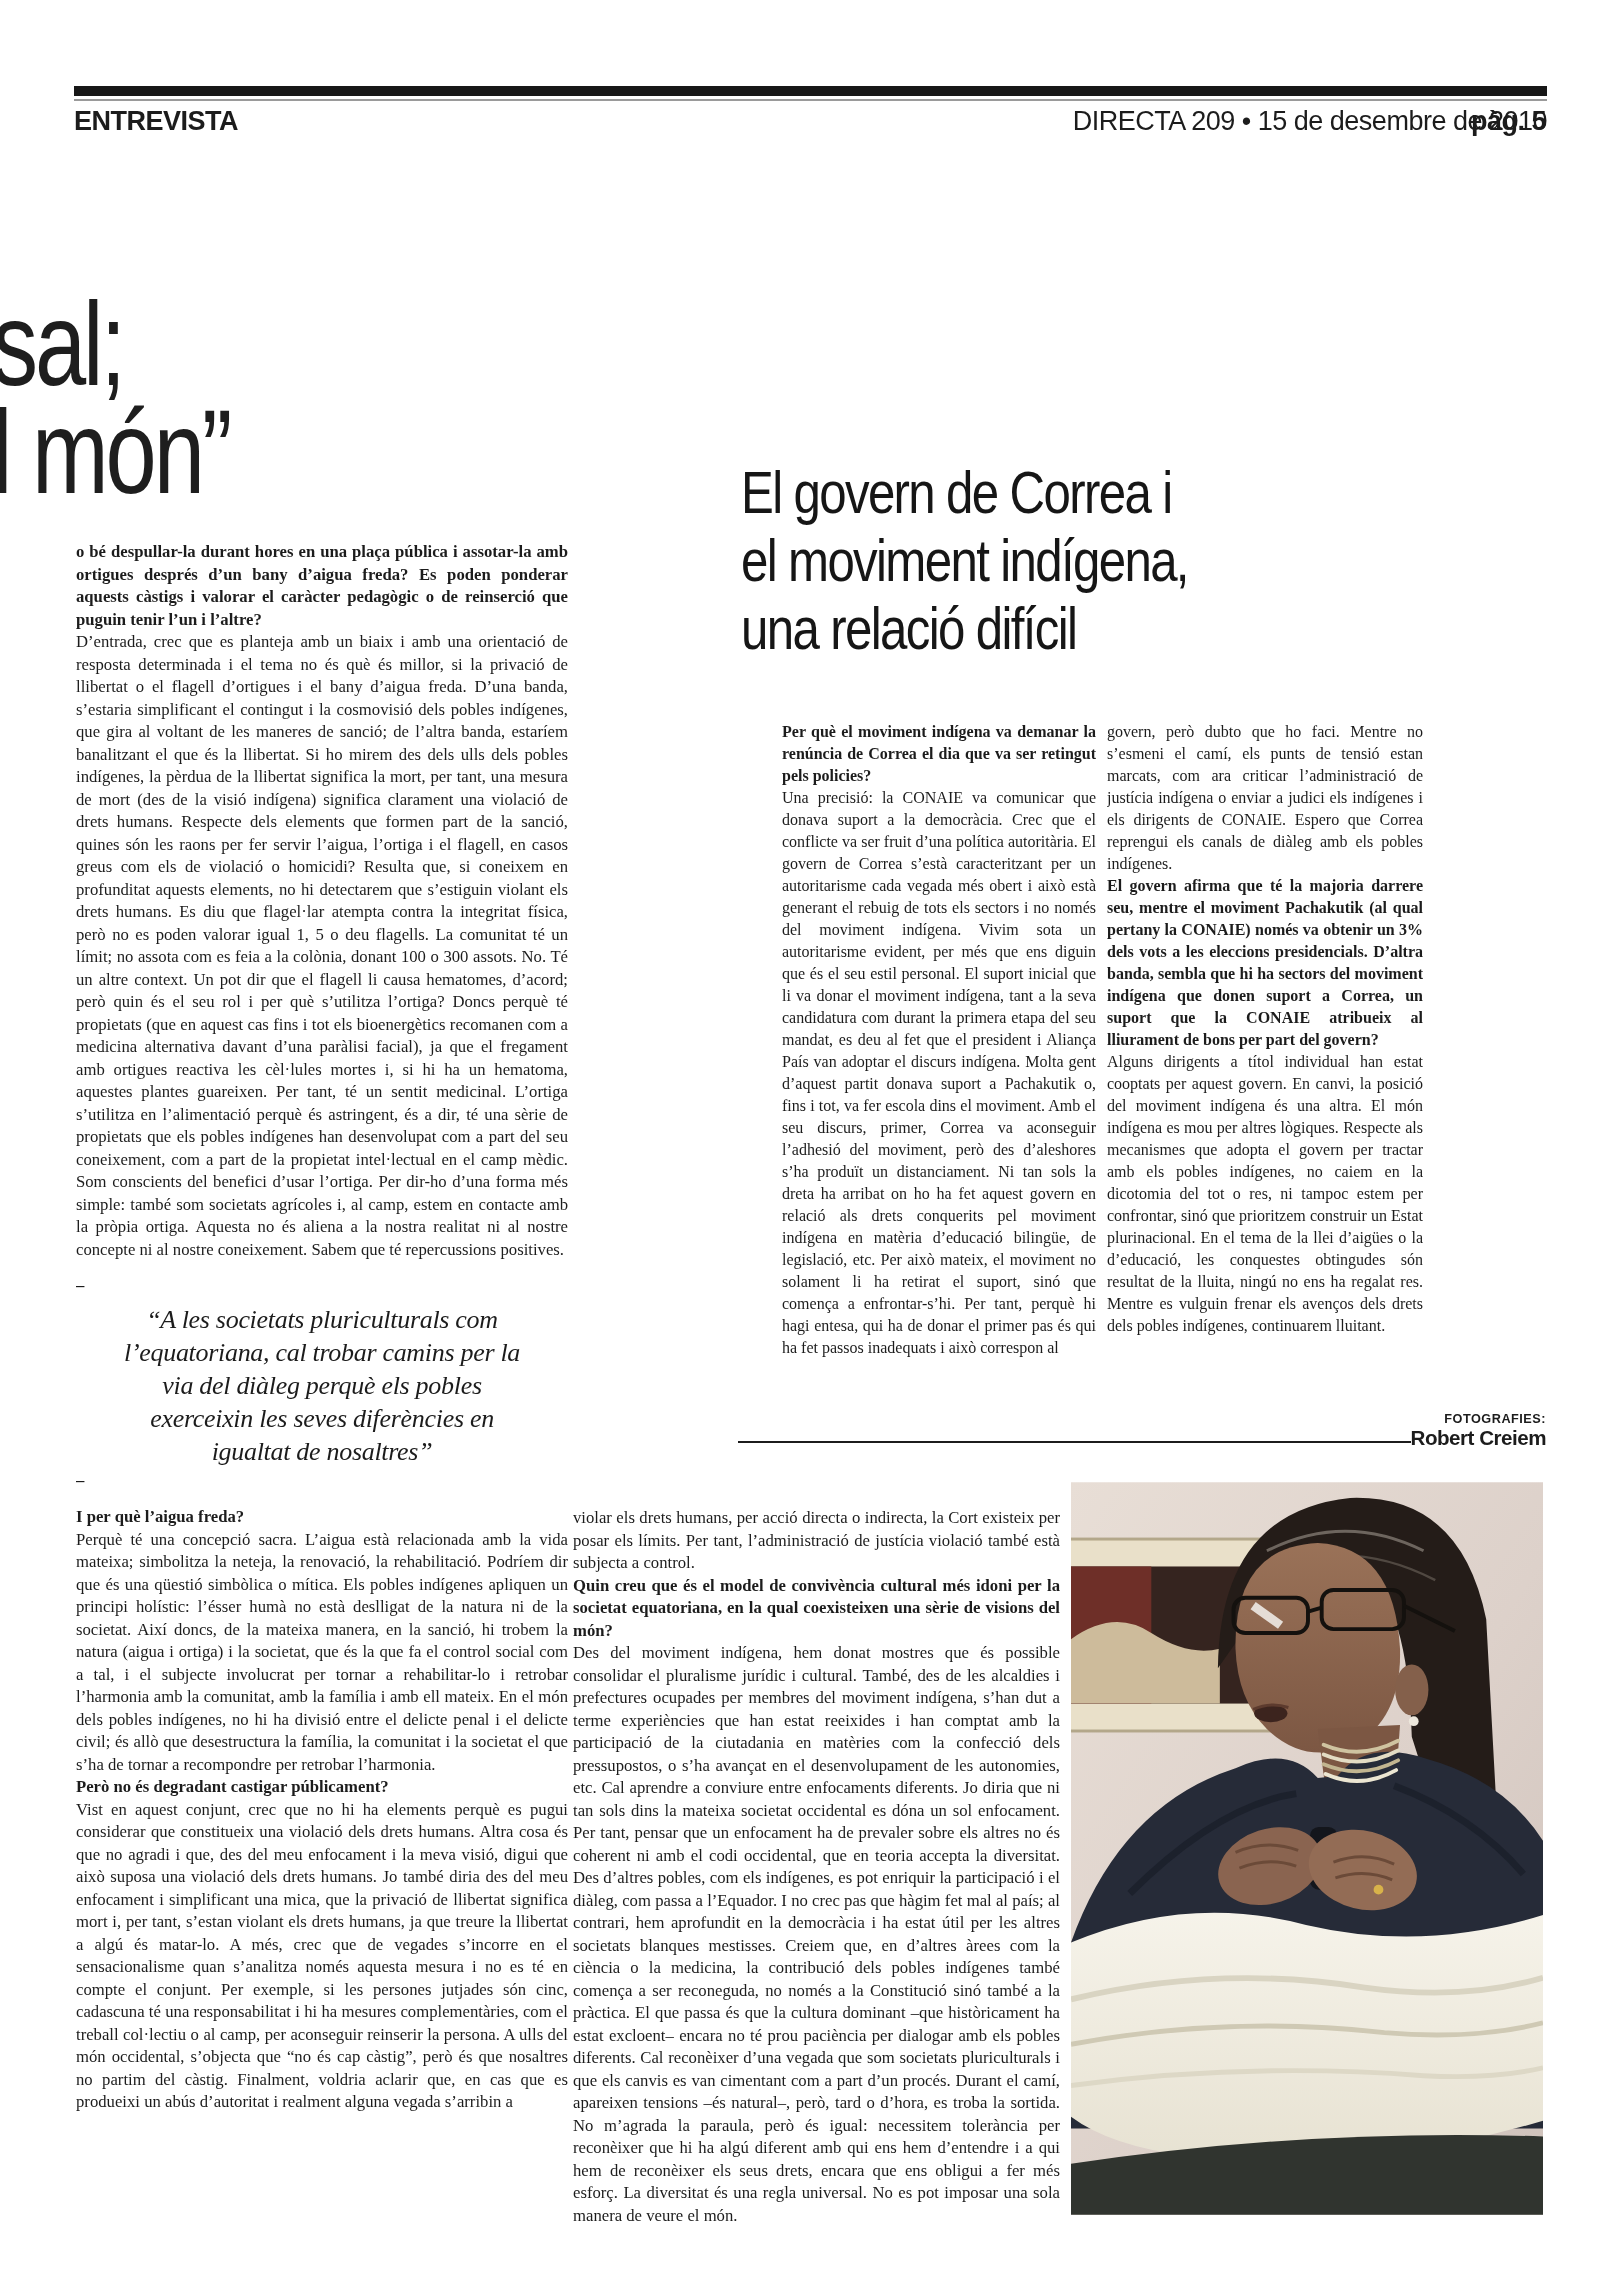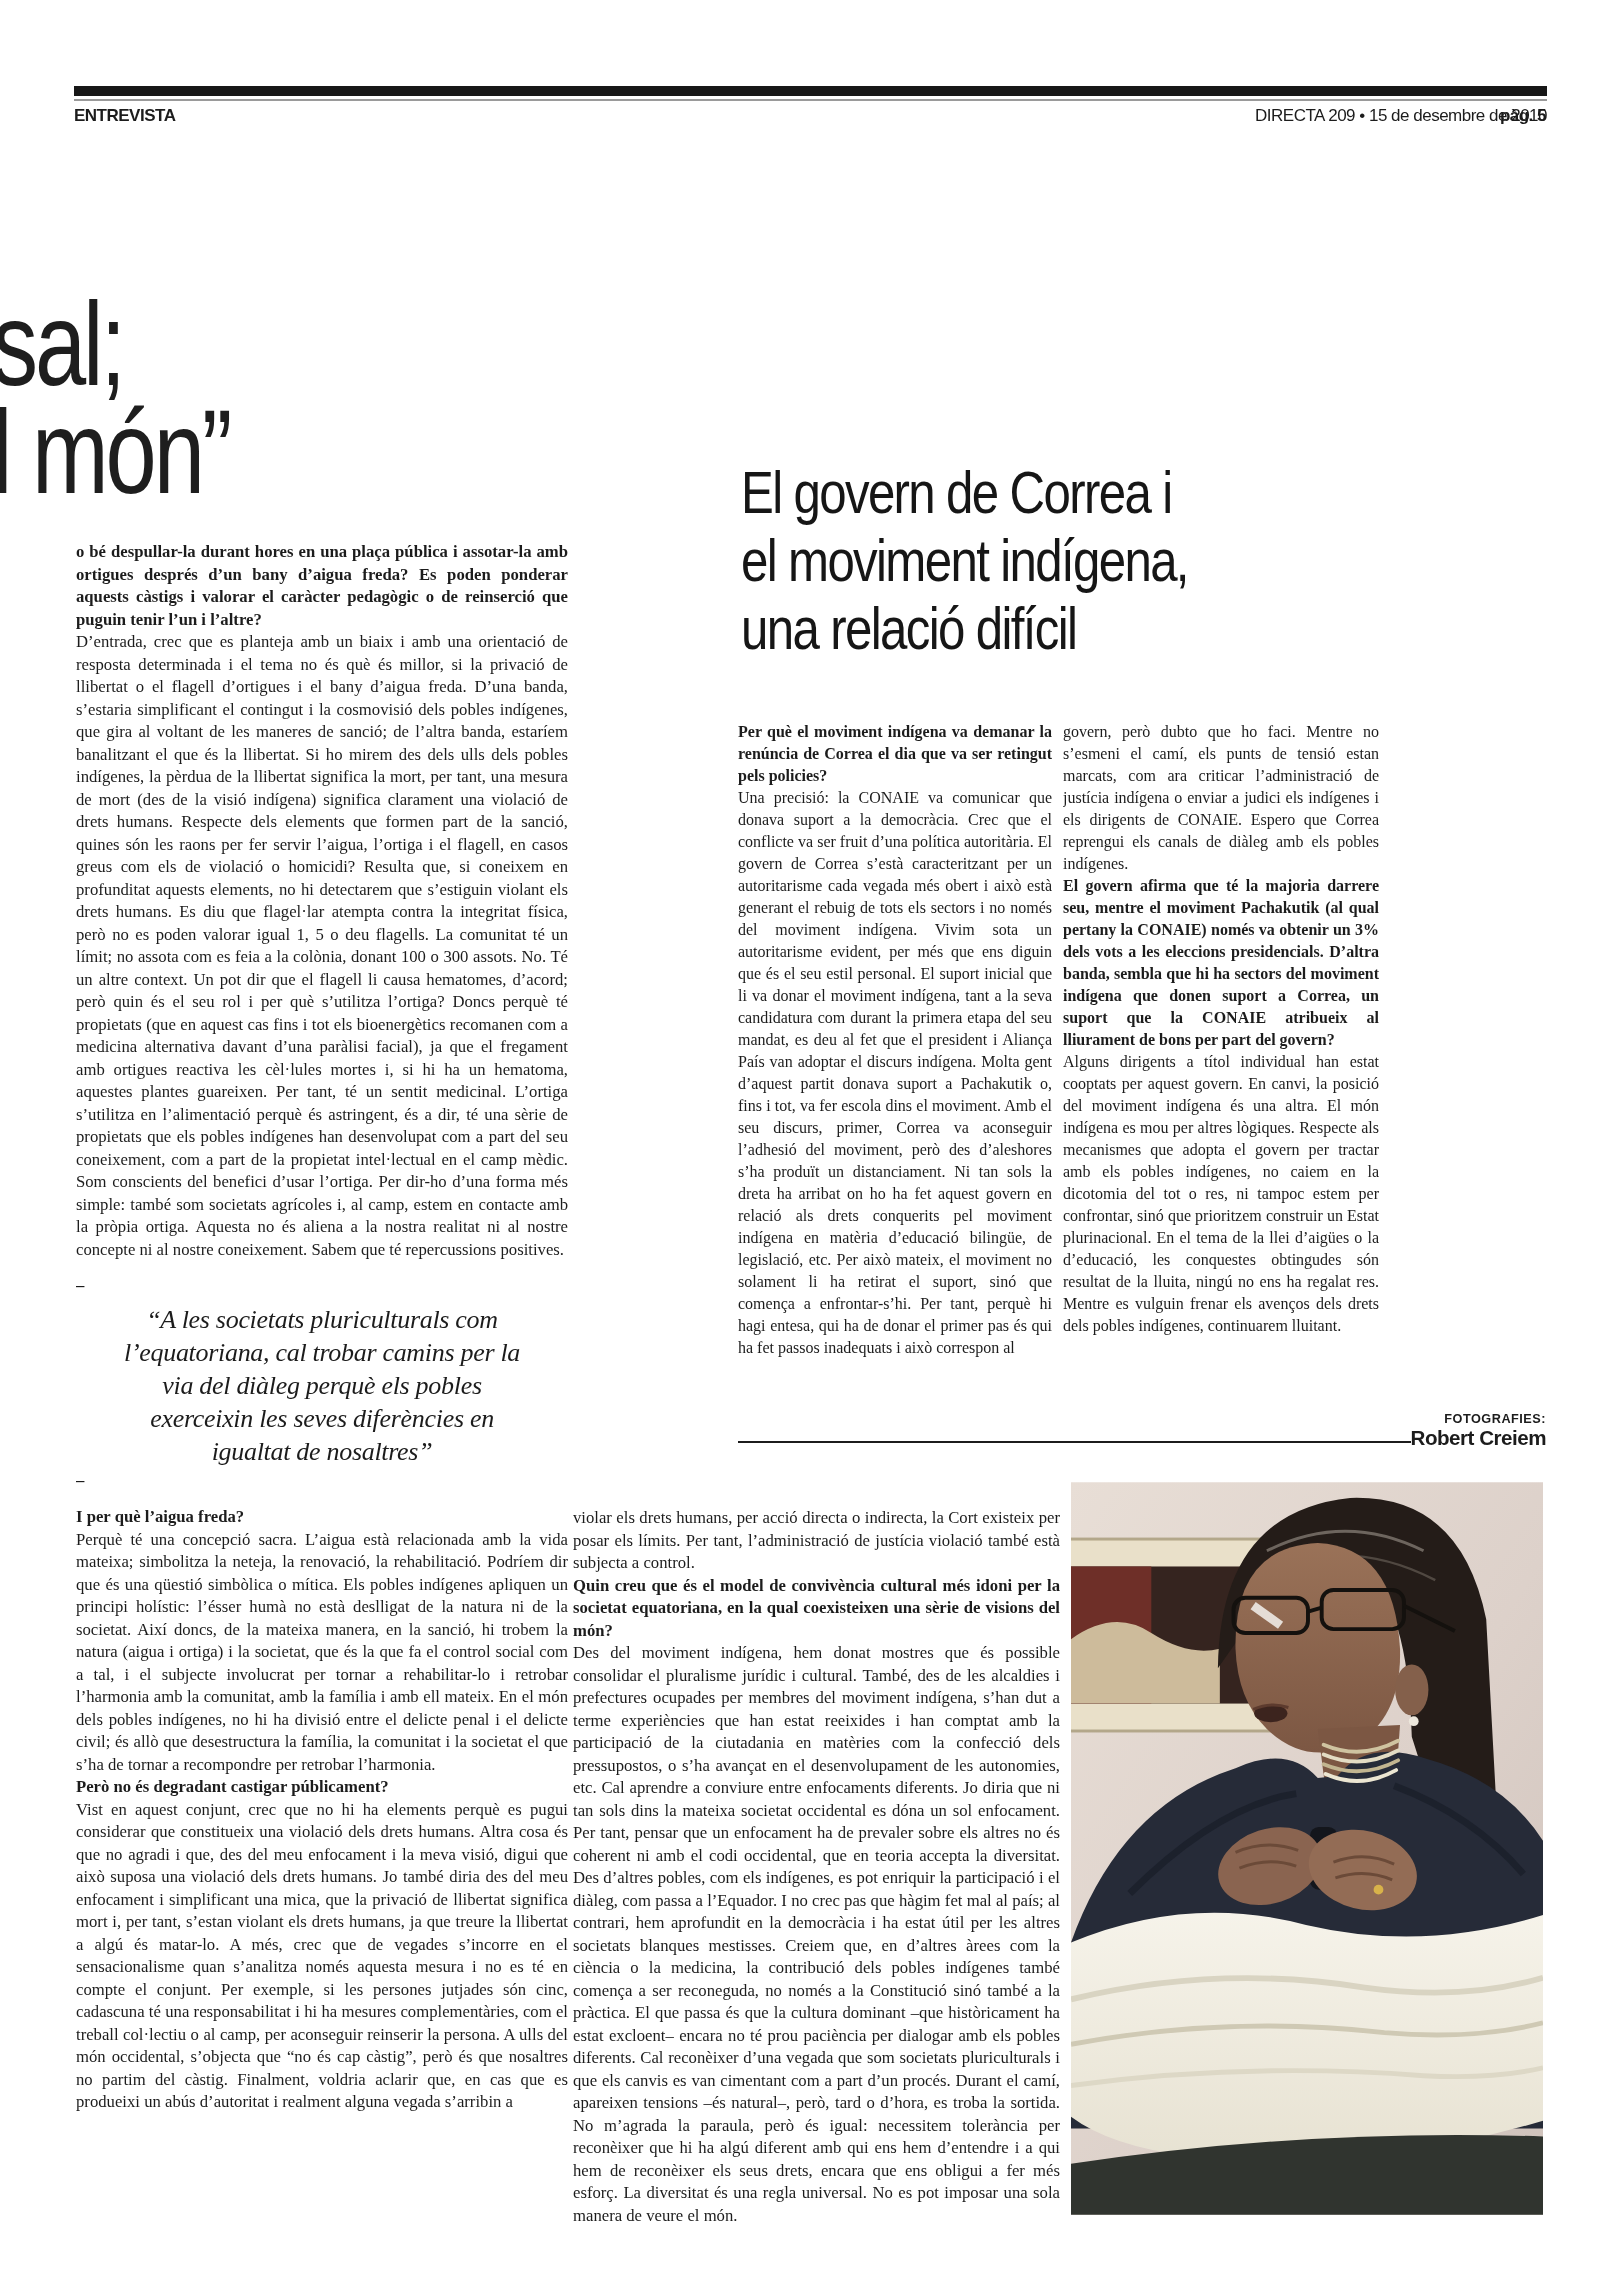--- a/index.html
+++ b/index.html
@@ -5,40 +5,40 @@
   html,body{margin:0;padding:0;}
   body{
     width:1620px;height:2293px;position:relative;background:#ffffff;
     color:#1c1c1c;font-family:"Liberation Serif",serif;
     -webkit-font-smoothing:antialiased;overflow:hidden;
   }
   .abs{position:absolute;}
   
   .topbar{background:#171717;}
   .topline{background:#9a9a9a;}
-  .hdr{font-family:"Liberation Sans",sans-serif;font-size:17px;white-space:nowrap;}
+  .hdr{font-family:"Liberation Sans",sans-serif;font-size:27px;white-space:nowrap;}
   .hdr-b{font-weight:700;letter-spacing:-0.5px;}
   .hdr-c{font-weight:400;letter-spacing:-0.5px;}
   
   .frag{
     font-family:"Liberation Sans",sans-serif;font-weight:400;color:#1e1e1e;
     font-size:118px;line-height:108px;letter-spacing:-3.9px;white-space:nowrap;
     transform:scaleX(0.78);transform-origin:0 0;
   }
   
   .headline{
     font-family:"Liberation Sans",sans-serif;font-weight:400;color:#161616;
     font-size:60px;line-height:68px;letter-spacing:-2px;white-space:nowrap;
     transform:scaleX(0.82);transform-origin:0 0;
   }
   
   .col{text-align:justify;overflow:hidden;}
   .col p{margin:0;hyphens:auto;}
   .wide{font-size:16.7px;line-height:22.5px;}
-  .narrow{font-size:16px;line-height:22px;}
+  .narrow{font-size:16px;line-height:22px;margin-left:44px;}
   .q{font-weight:700;}
   .dash{font-weight:700;}
   .pquote{font-style:italic;font-size:26px;line-height:33px;text-align:center;white-space:nowrap;letter-spacing:-0.3px;}
   
   .rule{background:#1c1c1c;}
   
   .credit{font-family:"Liberation Sans",sans-serif;text-align:right;line-height:1.1;}
   .credit .lbl{font-weight:700;font-size:12.7px;letter-spacing:0.5px;}
   .credit .nm{font-weight:700;font-size:20.6px;letter-spacing:-0.5px;}
 </style>

